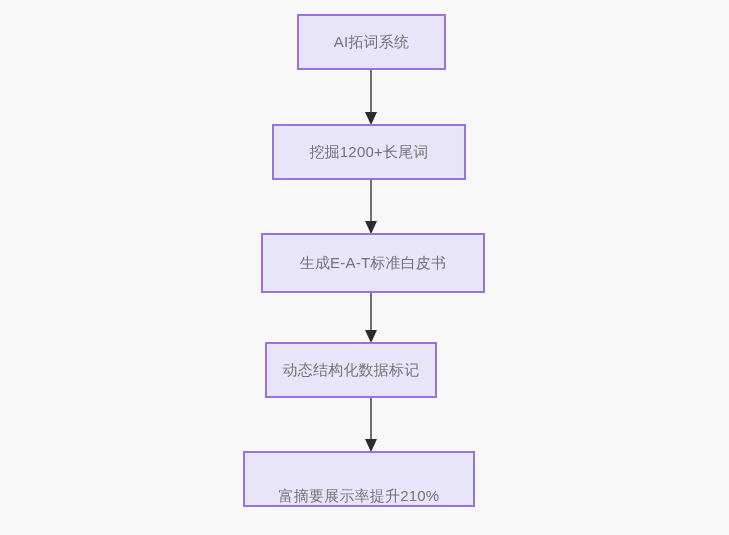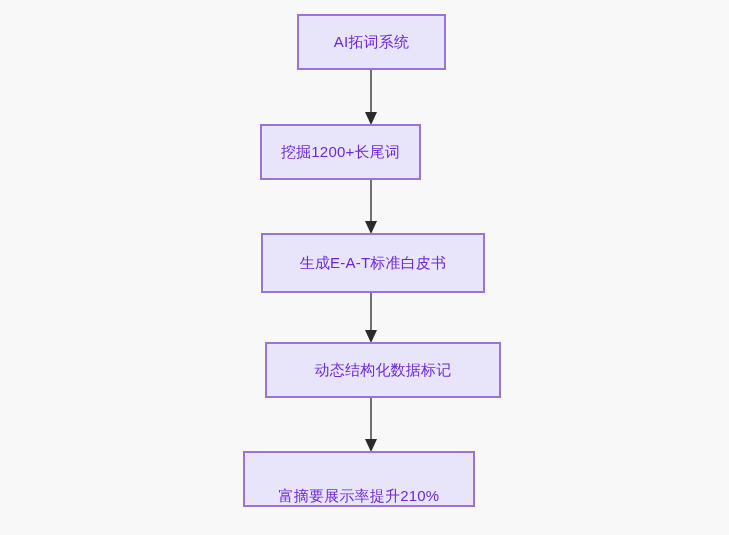--- a/index.html
+++ b/index.html
@@ -25,21 +25,21 @@
     background: #e8e5fb;
     border: 2px solid #9a73d8;
     display: flex;
     align-items: center;
     justify-content: center;
     border-radius: 0;
   }
   .node-label {
     font-size: 15px;
     line-height: 1.2;
-    color: #6d28d9;
+    color: #737373;
     text-align: center;
     letter-spacing: 0.2px;
     white-space: nowrap;
     font-family: "Liberation Sans", "DejaVu Sans", sans-serif;
   }
   .edge {
     position: absolute;
     overflow: visible;
   }
   .edge-line {
@@ -74,29 +74,29 @@
 
   <svg class="edge" style="left:357px; top:396px; width:28px; height:60px;" viewBox="0 0 28 60">
     <line class="edge-line" x1="14" y1="0" x2="14" y2="47"></line>
     <polygon class="edge-head" points="14,56 8,43 20,43"></polygon>
   </svg>
 
   <div class="node" style="left:297px; top:14px; width:149px; height:56px;">
     <span class="node-label">AI拓词系统</span>
   </div>
 
-  <div class="node" style="left:260px; top:124px; width:161px; height:56px;">
+  <div class="node" style="left:272px; top:124px; width:194px; height:56px;">
     <span class="node-label">挖掘1200+长尾词</span>
   </div>
 
   <div class="node" style="left:261px; top:233px; width:224px; height:60px;">
     <span class="node-label">生成E-A-T标准白皮书</span>
   </div>
 
-  <div class="node" style="left:265px; top:342px; width:236px; height:56px;">
+  <div class="node" style="left:265px; top:342px; width:172px; height:56px;">
     <span class="node-label">动态结构化数据标记</span>
   </div>
 
   <div class="node" style="left:243px; top:451px; width:232px; height:56px;align-items:flex-end;">
     <span class="node-label">富摘要展示率提升210%</span>
   </div>
 
 </div>
 
 </body></html>

